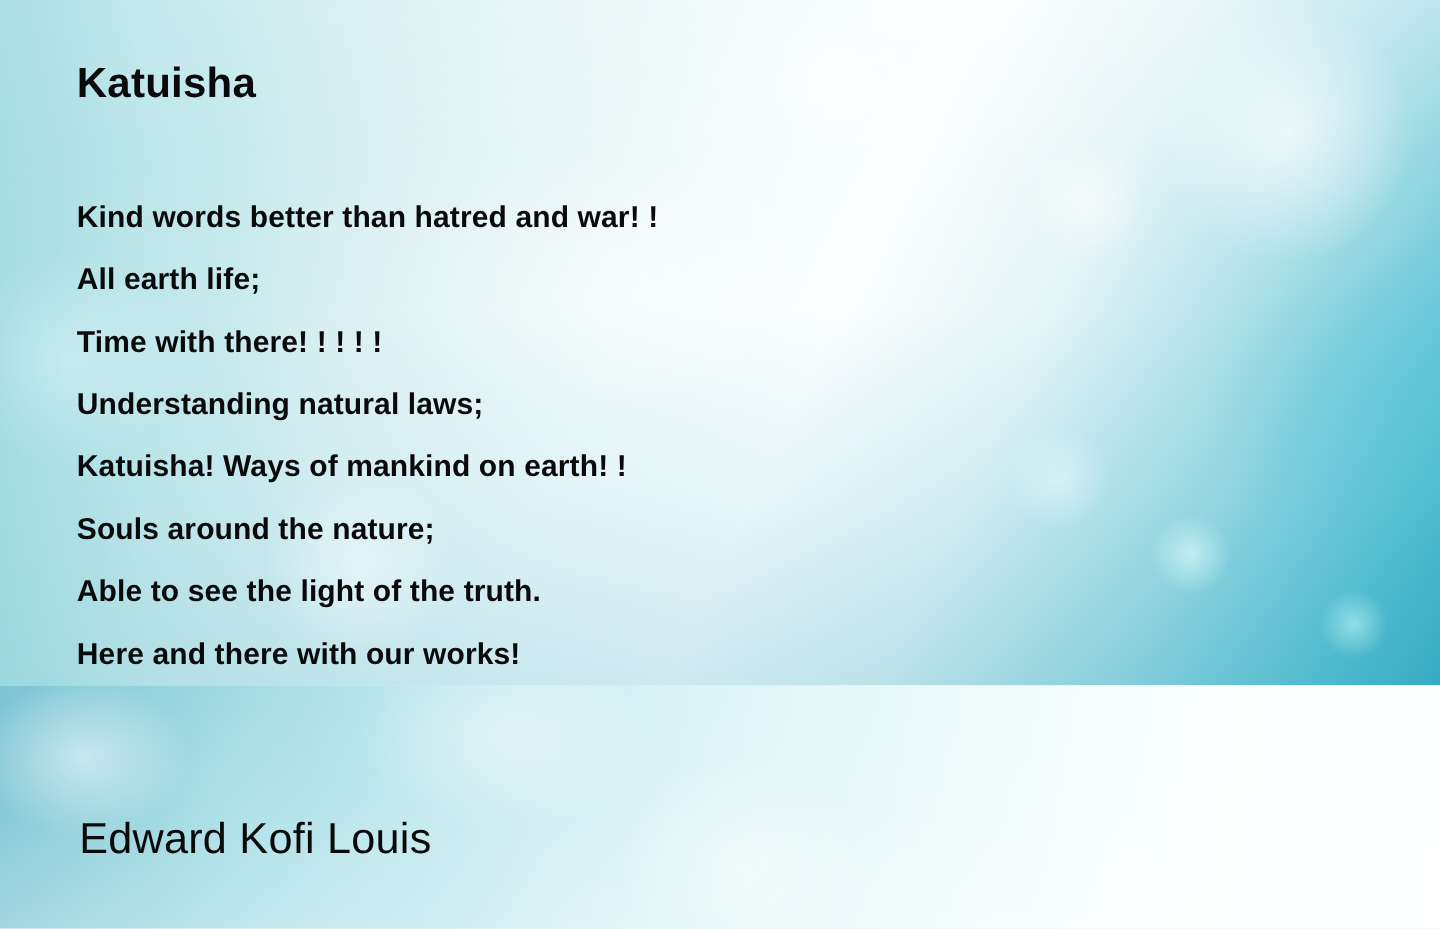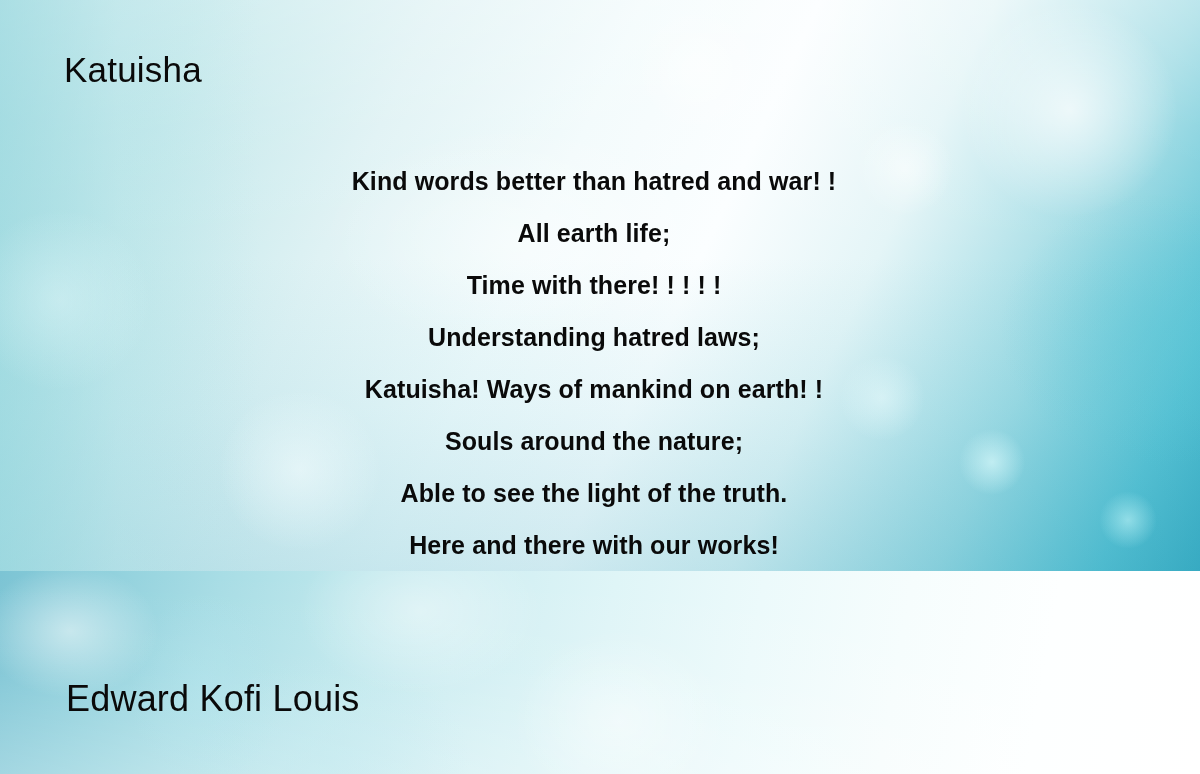--- a/index.html
+++ b/index.html
@@ -93,32 +93,31 @@
     position: absolute;
     left: 0; top: 0;
     width: 100%; height: 100%;
   }
 
   .poem-title {
     position: absolute;
     left: 64px;
     top: 50px;
     font-size: 35px;
-    font-weight: normal;
+    font-weight: bold;
     color: #0a0a0a;
     letter-spacing: 0.2px;
     white-space: nowrap;
   }
 
   .poem-body {
     position: absolute;
     left: 64px;
     top: 155px;
     width: 1060px;
-    text-align: center;
   }
 
   .poem-line {
     font-size: 25px;
     font-weight: bold;
     color: #0a0a0a;
     line-height: 52px;
     height: 52px;
     white-space: nowrap;
     letter-spacing: 0.1px;
@@ -195,21 +194,21 @@
     <div class="bg-left"></div>
     <div class="bokeh"></div>
 
     <div class="poem-content">
       <div class="poem-title">Katuisha</div>
 
       <div class="poem-body">
         <div class="poem-line">Kind words better than hatred and war! !</div>
         <div class="poem-line">All earth life;</div>
         <div class="poem-line">Time with there! ! ! ! !</div>
-        <div class="poem-line">Understanding hatred laws;</div>
+        <div class="poem-line">Understanding natural laws;</div>
         <div class="poem-line">Katuisha! Ways of mankind on earth! !</div>
         <div class="poem-line">Souls around the nature;</div>
         <div class="poem-line">Able to see the light of the truth.</div>
         <div class="poem-line">Here and there with our works!</div>
       </div>
     </div>
   </div>
 
   <div class="author-panel">
     <div class="bg-base"></div>

